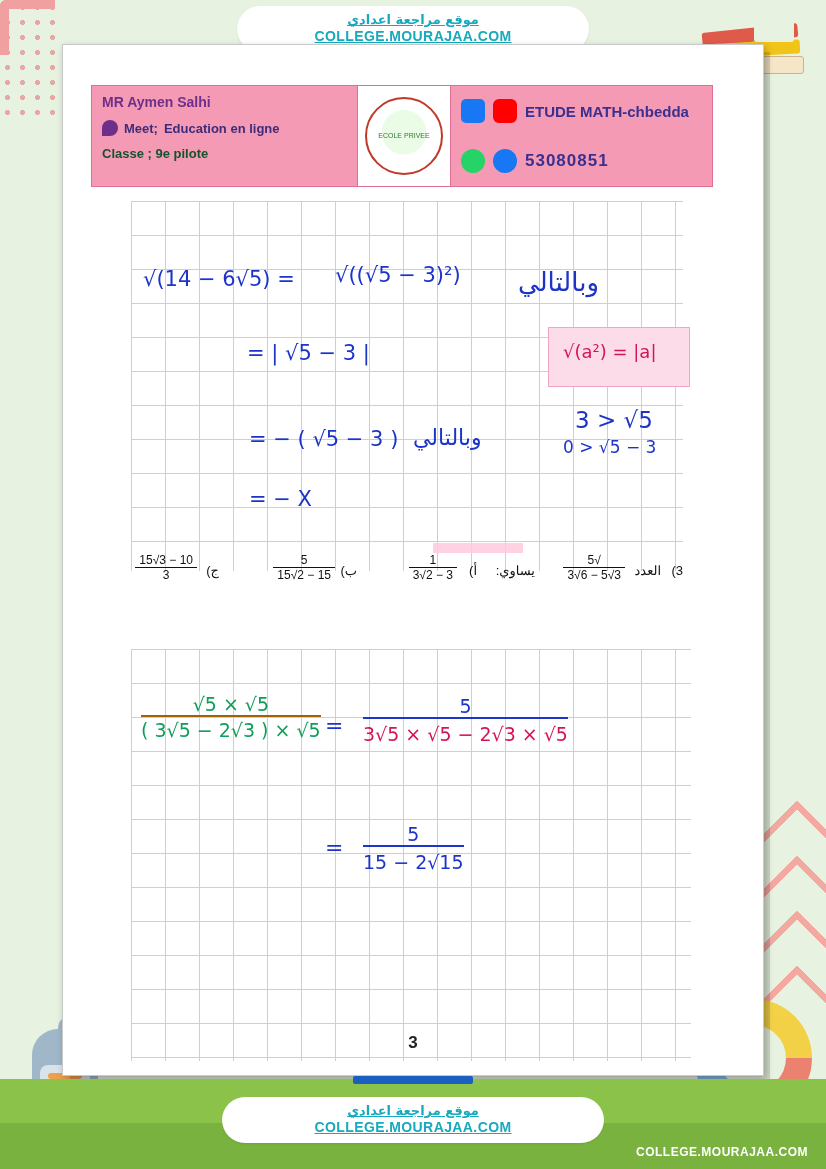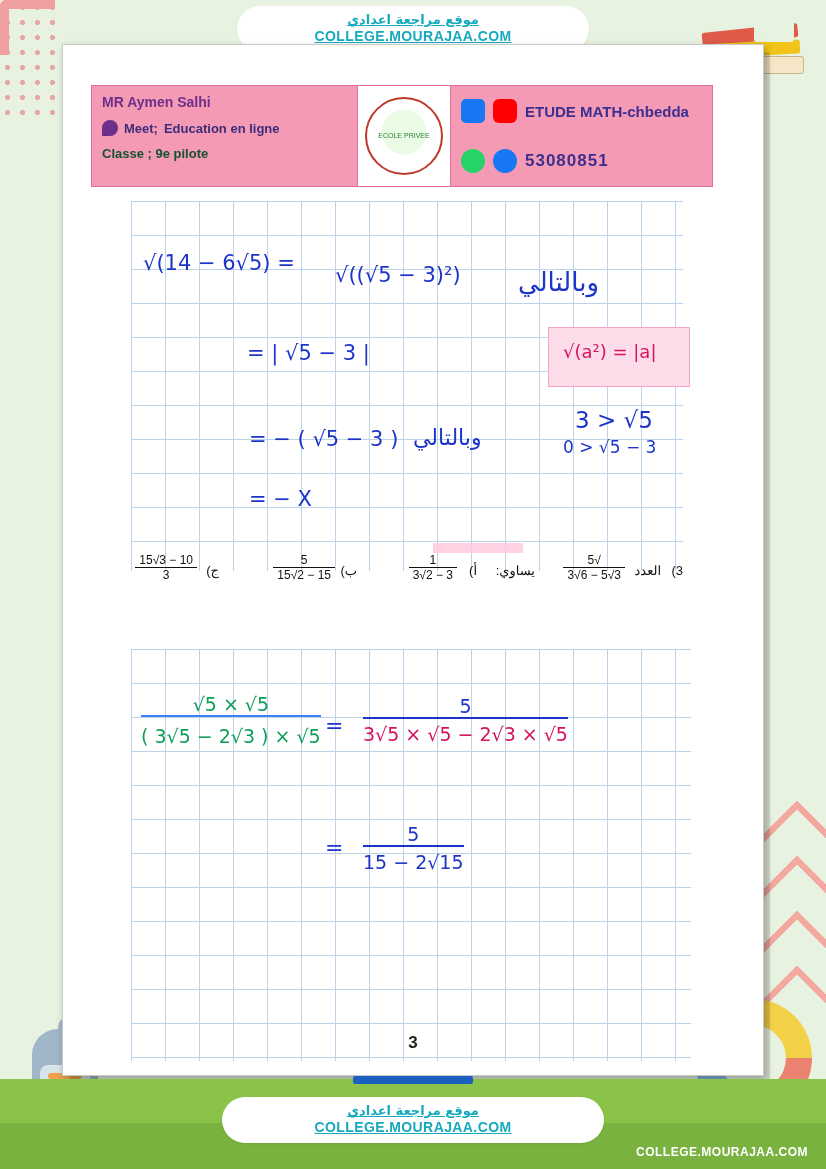--- a/index.html
+++ b/index.html
@@ -211,21 +211,21 @@
       <div class="hr-row">
         <span class="sq wa"></span>
         <span class="sq ph"></span>
         <span class="phone">53080851</span>
       </div>
     </div>
   </div>
 
   <div class="grid grid-a"></div>
 
-  <div class="hand ink-blue frm" style="left:80px;top:206px;font-size:21px;">√(14 − 6√5) =</div>
+  <div class="hand ink-blue frm" style="left:80px;top:222px;font-size:21px;">√(14 − 6√5) =</div>
   <div class="hand ink-blue frm" style="left:272px;top:218px;font-size:21px;">√((√5 − 3)²)</div>
   <div class="hand ink-blue arab" style="left:455px;top:222px;font-size:26px;">وبالتالي</div>
 
   <div class="hand ink-blue frm" style="left:184px;top:296px;font-size:21px;">= | √5 − 3 |</div>
 
   <div class="pink-box" style="left:485px;top:282px;width:140px;height:58px;"></div>
   <div class="hand ink-red frm" style="left:500px;top:296px;font-size:18px;">√(a²) = |a|</div>
 
   <div class="hand ink-blue frm" style="left:186px;top:382px;font-size:21px;">= − ( √5 − 3 )</div>
   <div class="hand ink-blue arab" style="left:350px;top:380px;font-size:22px;">وبالتالي</div>
@@ -264,21 +264,21 @@
     <span class="cell frac" style="right:486px;top:8px;font-size:12px;">
       <span class="num">10 − 3√15</span>
       <span class="den">3</span>
     </span>
   </div>
 
   <div class="grid grid-b"></div>
 
   <div class="hand ink-green frm" style="left:78px;top:648px;font-size:19px;">
     <span style="display:block;text-align:center;">√5  × √5</span>
-    <span style="display:block;border-top:2px solid #3b82f6;text-align:center;padding-top:8px;">( 3√5 − 2√3 ) × √5</span>
+    <span style="display:block;border-top:2px solid #a16207;text-align:center;padding-top:2px;">( 3√5 − 2√3 ) × √5</span>
   </div>
 
   <div class="hand ink-blue" style="left:262px;top:668px;font-size:22px;">=</div>
 
   <div class="hand ink-blue frm" style="left:300px;top:650px;font-size:19px;">
     <span style="display:block;text-align:center;">5</span>
     <span style="display:block;border-top:2px solid #1c34c8;text-align:center;padding-top:4px;color:#d4145a;">3√5 × √5 − 2√3 × √5</span>
   </div>
 
   <div class="hand ink-blue" style="left:262px;top:790px;font-size:22px;">=</div>

